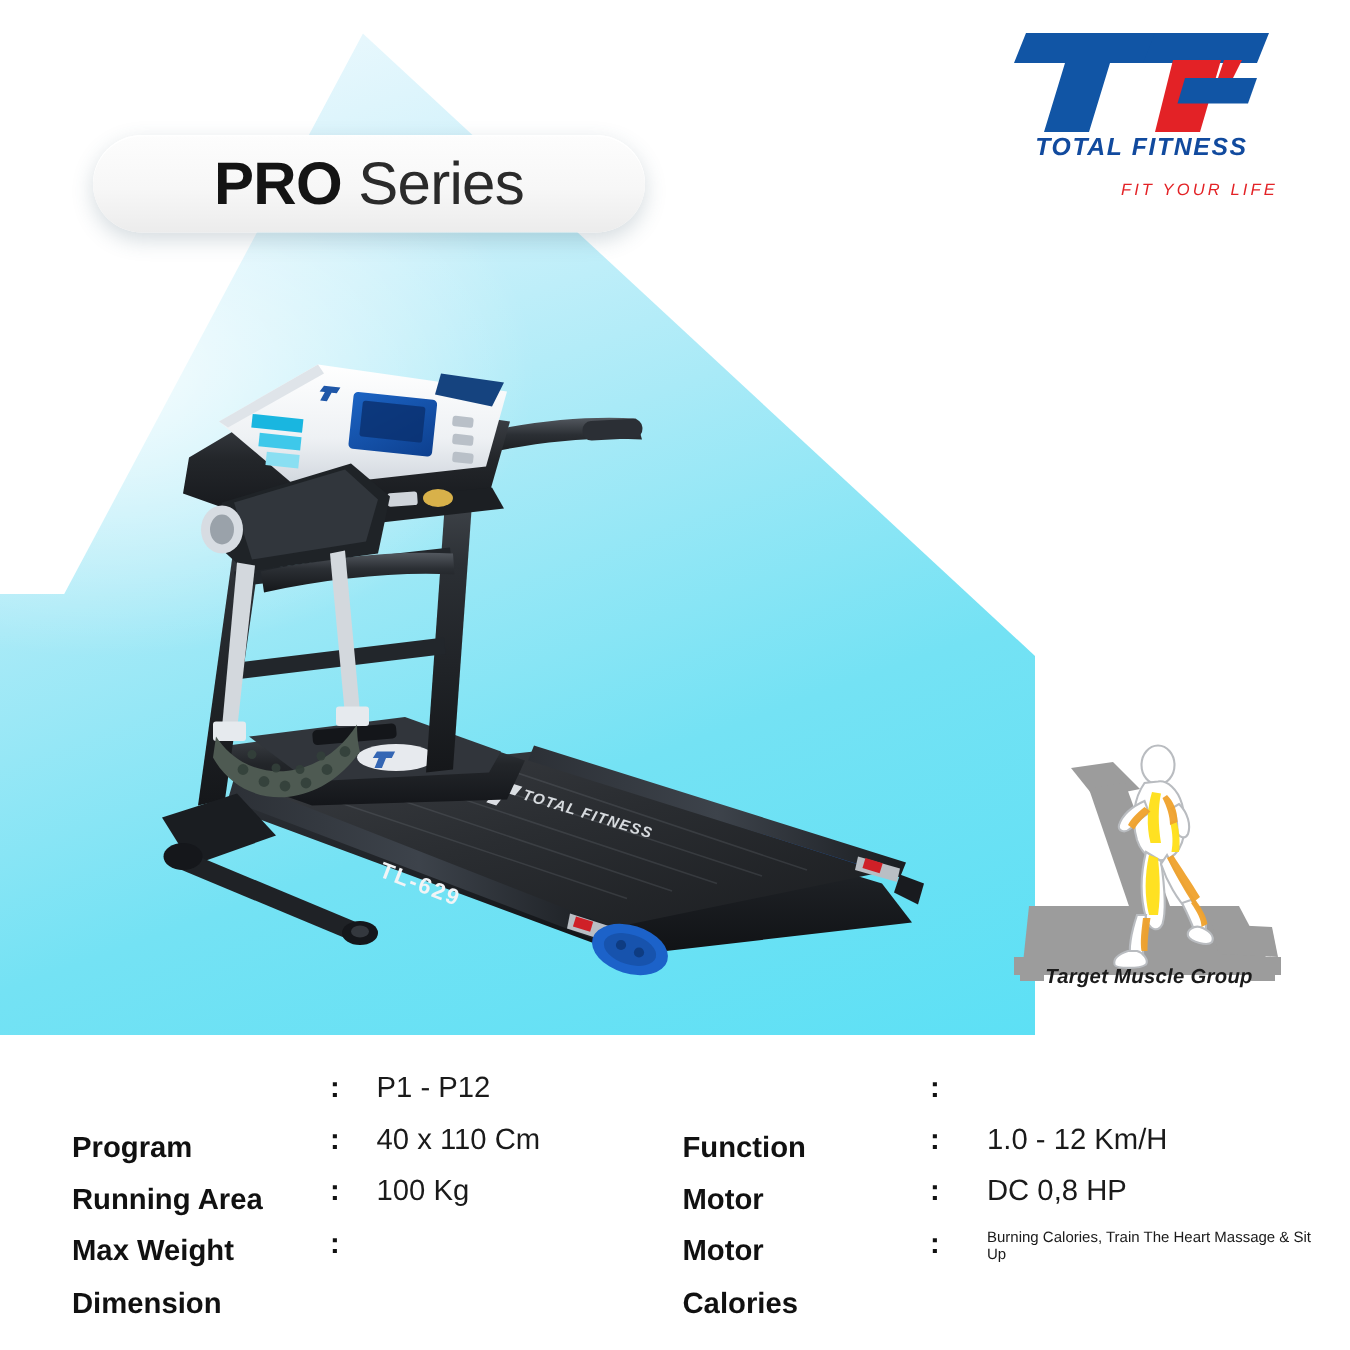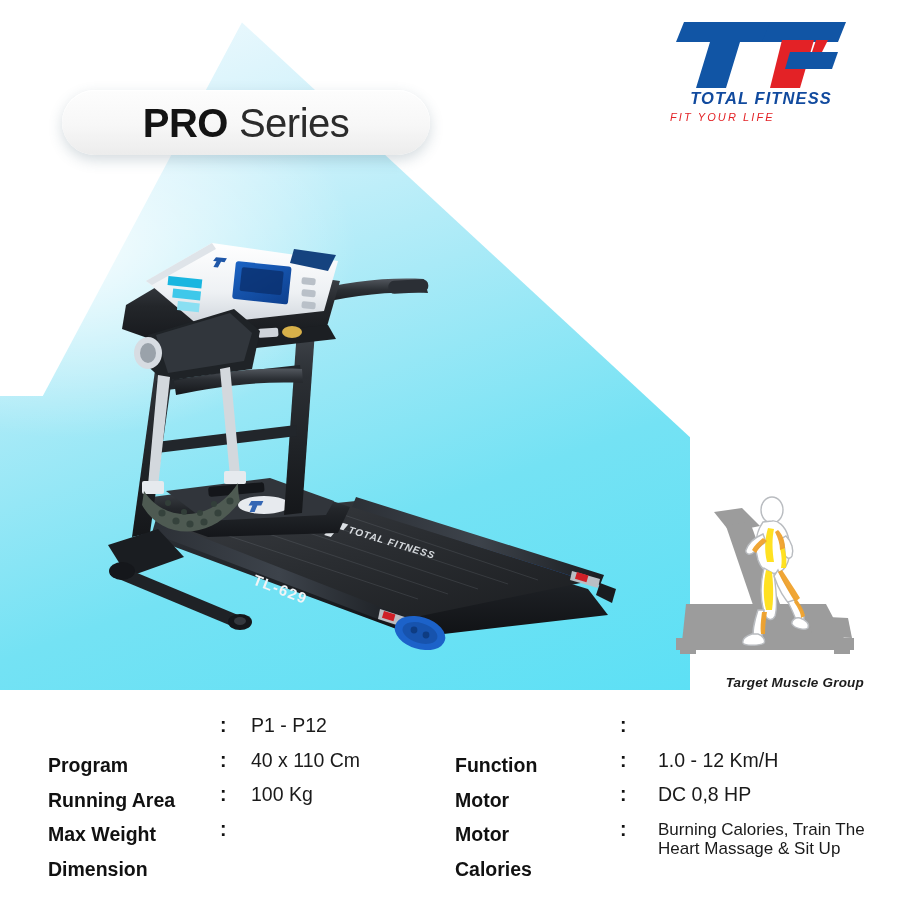--- a/index.html
+++ b/index.html
@@ -48,55 +48,55 @@
   .pill-light { font-weight:300; color:#2b2b2b; margin-left:11px; }
 
   
   .logo { position:absolute; right:48px; top:18px; width:182px; height:112px; }
   .logo-mark { width:182px; height:74px; display:block; }
   .logo-name {
     text-align:center; font-weight:bold; font-style:italic;
     font-size:16.5px; letter-spacing:1.1px; color:#114a9e; margin-top:-3px;
   }
   .logo-tag {
-    text-align:left; font-style:italic; font-size:11px;
-    letter-spacing:2.1px; color:#e32226; margin-top:3px;
+    text-align:right; font-style:italic; font-size:11px;
+    letter-spacing:2.1px; color:#e32226; margin-top:13px;
   }
 
   
   .treadmill { position:absolute; left:88px; top:185px; width:560px; height:490px; }
   .treadmill svg { display:block; }
 
   
   .muscle { position:absolute; left:668px; top:492px; width:196px; height:182px; }
   .muscle svg { display:block; }
   .muscle-cap {
-    position:absolute; left:668px; top:675px; width:196px;
-    text-align:right; font-weight:bold; font-style:italic;
+    position:absolute; left:668px; top:643px; width:196px;
+    text-align:center; font-weight:bold; font-style:italic;
     font-size:13.5px; color:#1b1b1b; letter-spacing:.2px;
   }
 
   
   .specs { position:absolute; left:0; top:700px; width:900px; height:200px; background:#fff; }
   .col { position:absolute; top:14px; }
   .col-left  { left:48px;  width:410px; }
   .col-right { left:455px; width:430px; }
 
   .row { position:relative; height:34.5px; }
   .row.fn { height:auto; }
   .lbl  { position:absolute; left:0; top:0; font-weight:bold; font-size:19.5px; color:#111; white-space:nowrap;margin-top:40px; }
   .cln  { position:absolute; font-weight:bold; font-size:19.5px; color:#111; }
   .val  { position:absolute; font-size:19.5px; color:#1a1a1a; font-weight:400; white-space:nowrap; }
 
   .col-left  .cln { left:172px; }
   .col-left  .val { left:203px; }
   .col-right .cln { left:165px; }
   .col-right .val { left:203px; }
 
-  .val-wrap { position:absolute; left:203px; top:2px; width:225px; font-size:17px; line-height:1.17; color:#1a1a1a; white-space:normal; }
+  .val-wrap { position:absolute; left:203px; top:2px; width:225px; font-size:10px; line-height:1.17; color:#1a1a1a; white-space:normal; }
 </style>
 </head>
 <body>
 
 <div class="page">
 
   <div class="hero">
     <div class="wedge-blue"></div>
     <div class="wedge-white-tl"></div>
     <div class="haze"></div>

